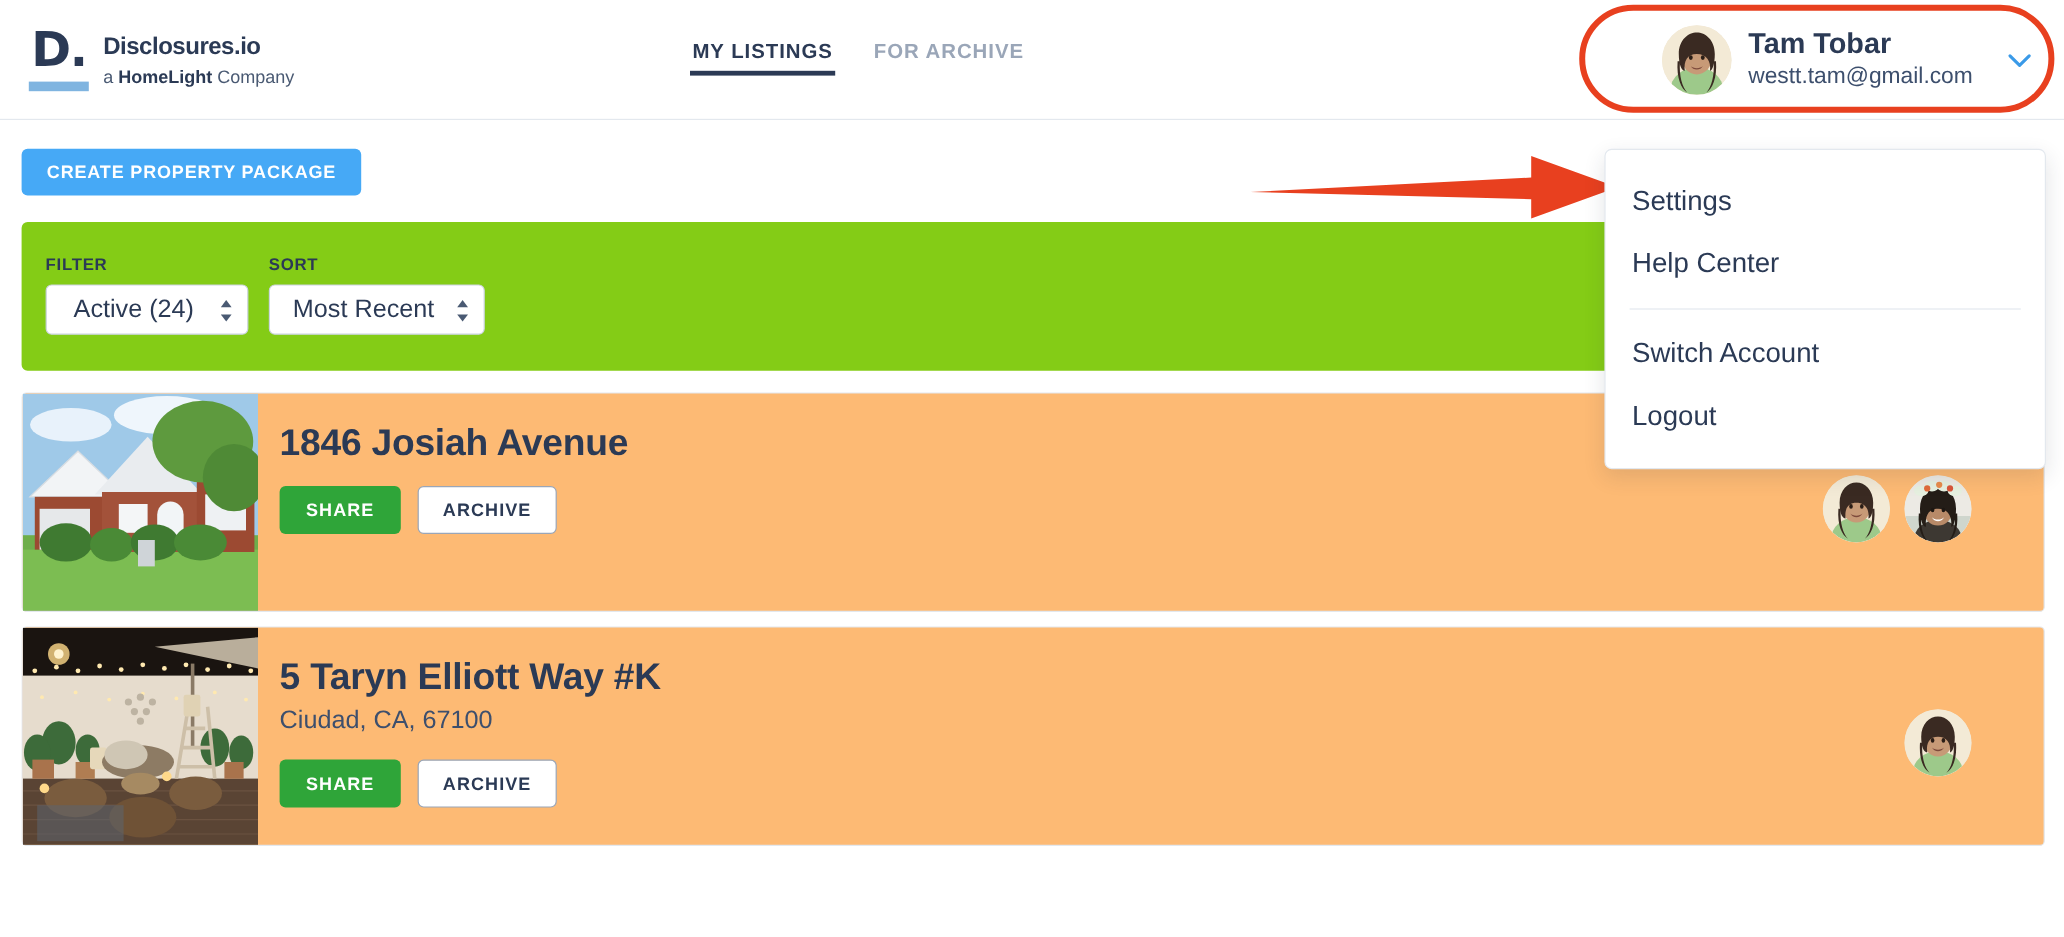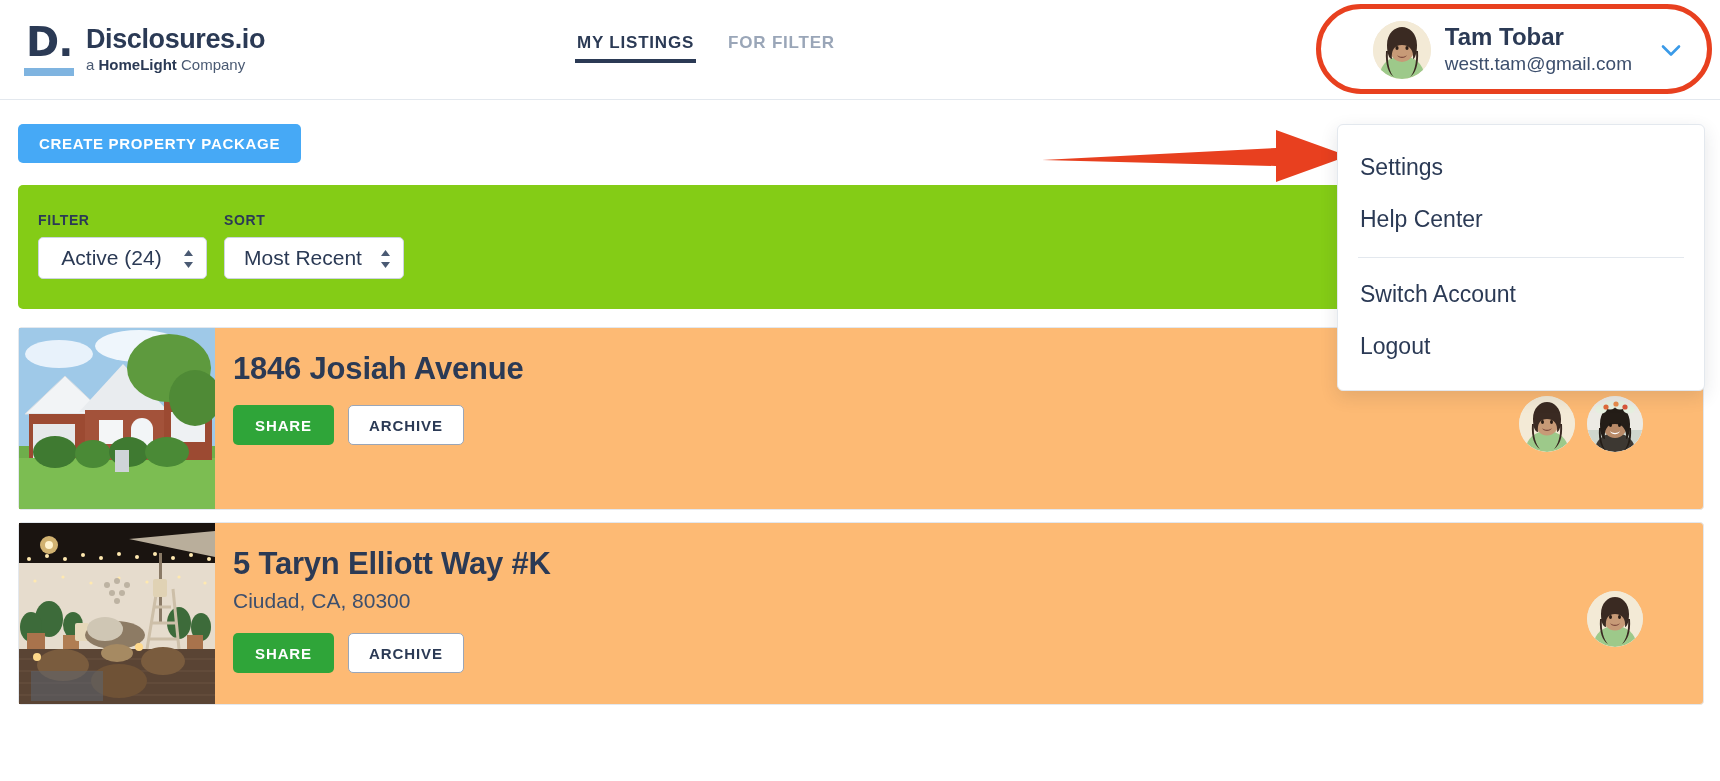--- a/index.html
+++ b/index.html
@@ -22,41 +22,41 @@
   .logo-d {
     font-family: "DejaVu Sans", sans-serif;
     font-size: 40px; font-weight: bold; color: #2b3a55;
     letter-spacing: -1px; line-height: 40px; padding-left: 2px;
   }
   .logo-underline {
     position: absolute; left: 0; top: 46px; width: 50px; height: 8px; background: #7fb4e0;
   }
   .logo-text { margin-left: 8px; padding-top: 2px; }
   .logo-title {
-    font-size: 27px; font-weight: bold; color: #2b3a55; letter-spacing: -0.4px;
+    font-size: 20px; font-weight: bold; color: #2b3a55; letter-spacing: -0.4px;
     line-height: 30px;
   }
   .logo-sub {
     font-size: 15px; color: #4a5a73; line-height: 20px; margin-top: 1px;
   }
   .logo-sub b { font-weight: bold; color:#2b3a55; }
 
   .nav { position: absolute; left: 575px; top: 0; height: 84px; display: flex; align-items: center; gap: 30px; }
   .nav-item {
     position: relative; font-size: 17px; font-weight: bold; letter-spacing: 0.8px;
     color: #9aa6b8; padding: 34px 2px 32px 2px; cursor: pointer; background:none; border:none;
     font-family: "Liberation Sans", sans-serif;
   }
   .nav-item.active { color: #2b3a55; }
   .nav-item.active::after {
     content:""; position: absolute; left: 0; right: 0; bottom: 22px; height: 4px; background: #2b3a55;
   }
 
   .profile {
-    position: absolute; right: 16px; top: 8px; height: 84px;
+    position: absolute; right: 4px; top: 8px; height: 84px;
     display: flex; align-items: center; gap: 14px; padding: 0 20px 0 18px;
     cursor: pointer;
   }
   .avatar-hdr {
     width: 58px; height: 58px; border-radius: 50%; flex: 0 0 58px; overflow:hidden;
     background: #f0e6d2;
   }
   .profile-texts { display: flex; flex-direction: column; justify-content: center; }
   .profile-name { font-size: 24px; font-weight: bold; color: #2b3a55; line-height: 28px; }
   .profile-email { font-size: 19px; color: #3d4f6d; line-height: 26px; }
@@ -146,21 +146,21 @@
         <div class="logo-underline"></div>
       </div>
       <div class="logo-text">
         <div class="logo-title">Disclosures.io</div>
         <div class="logo-sub"><span>a </span><b>HomeLight</b><span> Company</span></div>
       </div>
     </div>
 
     <div class="nav">
       <button class="nav-item active">MY LISTINGS</button>
-      <button class="nav-item">FOR FILTER</button>
+      <button class="nav-item">FOR ARCHIVE</button>
     </div>
 
     <div class="profile">
       <div class="avatar-hdr">
         <svg viewBox="0 0 58 58" width="58" height="58">
           <defs>
               <clipPath id="ch">
                 <circle cx="29" cy="29" r="29"></circle>
               </clipPath>
             </defs>
@@ -393,21 +393,21 @@
         <ellipse cx="100" cy="158" rx="28" ry="17" fill="#6f5236"></ellipse>
         <ellipse cx="144" cy="138" rx="22" ry="14" fill="#7a5c3e"></ellipse>
         <ellipse cx="98" cy="130" rx="16" ry="9" fill="#a68a62"></ellipse>
         <rect x="12" y="148" width="72" height="30" fill="#5b6570" opacity="0.55"></rect>
         <circle cx="18" cy="134" r="4" fill="#ffd98a"></circle>
         <circle cx="120" cy="124" r="4" fill="#ffd98a"></circle>
       </svg>
     </div>
     <div class="card-body">
       <div class="addr">5 Taryn Elliott Way #K</div>
-      <div class="city">Ciudad, CA, 80300</div>
+      <div class="city">Ciudad, CA, 67100</div>
       <div class="btn-row">
         <button class="btn btn-share">SHARE</button>
         <button class="btn btn-archive">ARCHIVE</button>
       </div>
     </div>
     <div class="avatars">
       <div class="av">
         <svg viewBox="0 0 56 56" width="56" height="56">
           <defs>
               <clipPath id="c2a">

